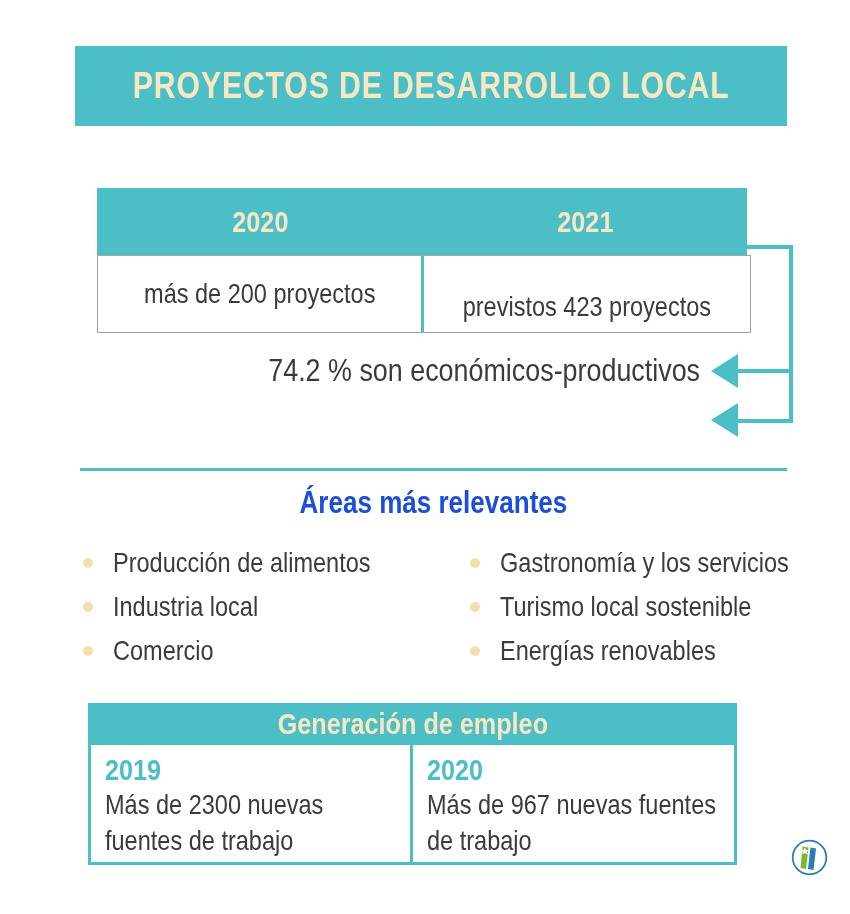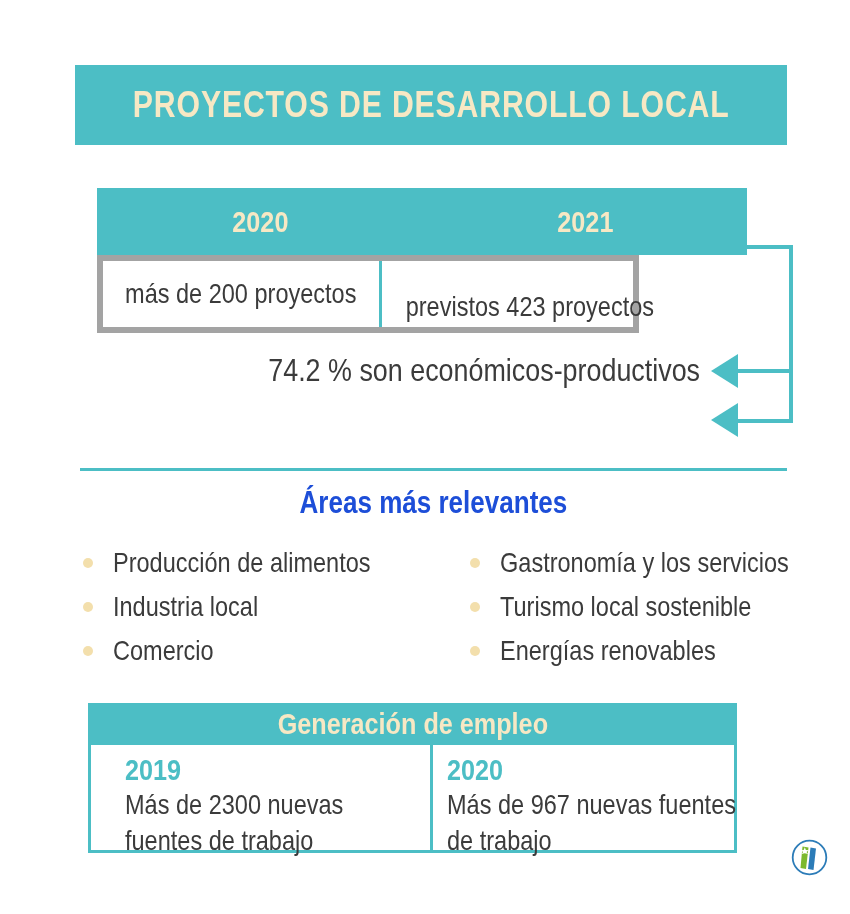--- a/index.html
+++ b/index.html
@@ -12,39 +12,39 @@
   .cx { display:inline-block; transform:scaleX(0.84); white-space:nowrap; }
   .oc { transform-origin:50% 50%; }
   .ol { transform-origin:0% 50%; }
   .or { transform-origin:100% 50%; }
 
   .abs { position:absolute; }
 
   
   .banner {
     left:75px; top:46px; width:712px; height:80px; background:#4cbec5;
-    display:flex; align-items:center; justify-content:center;margin-top:19px;
+    display:flex; align-items:center; justify-content:center;
   }
   .banner .txt {
     font-size:36px; font-weight:bold; letter-spacing:1px; color:#f7e8c4;
   }
 
   
   .ptable-head {
     left:97px; top:188px; width:650px; height:67px; background:#4cbec5;
     display:flex;
   }
   .ptable-head .col { display:flex; align-items:center; justify-content:center; }
   .ptable-head .col1 { width:326px; }
   .ptable-head .col2 { width:324px; }
   .year-cream { font-size:30px; font-weight:bold; color:#f7e8c4; }
 
   .ptable-body {
-    left:97px; top:255px; width:542px; height:78px; background:#ffffff;
-    border:6px solid #a3a3a3; box-sizing:border-box; display:flex;
+    left:97px; top:255px; width:654px; height:78px; background:#ffffff;
+    border:1px solid #a3a3a3; box-sizing:border-box; display:flex;
   }
   .ptable-body .col { display:flex; align-items:center; justify-content:center; }
   .ptable-body .col1 { width:323px; border-right:3px solid #4cbec5; }
   .ptable-body .col2 { flex:1;margin-top:25px; }
   .cell-text { font-size:28px; font-weight:500; color:#3b3b3b; }
 
   
   .seg { background:#4cbec5; }
   .seg-top  { left:747px; top:245px; width:46px; height:4px; }
   .seg-vert { left:789px; top:245px; width:4px;  height:178px; }
@@ -81,22 +81,22 @@
   }
   .bullet-text { font-size:28px; font-weight:500; color:#3b3b3b; }
 
   
   .emp { left:88px; top:703px; width:649px; }
   .emp-head {
     height:42px; background:#4cbec5; display:flex; align-items:center; justify-content:center;
   }
   .emp-head .txt { font-size:30px; font-weight:bold; color:#f7e8c4; }
   .emp-body {
-    height:108px; display:flex; border:3px solid #4cbec5; border-top:none;
-    box-sizing:border-box; background:#ffffff;padding-left:20px;
+    height:120px; display:flex; border:3px solid #4cbec5; border-top:none;
+    box-sizing:border-box; background:#ffffff;
   }
   .emp-cell { padding:8px 0 0 14px; box-sizing:border-box; }
   .emp-cell1 { width:322px; border-right:3px solid #4cbec5; }
   .emp-cell2 { flex:1; }
   .emp-year { font-size:30px; font-weight:bold; color:#4cbec5; line-height:34px; }
   .emp-text {
     font-size:28px; font-weight:500; color:#3b3b3b; line-height:36px;
     width:345px; transform:scaleX(0.84); transform-origin:0 0;
   }
 

